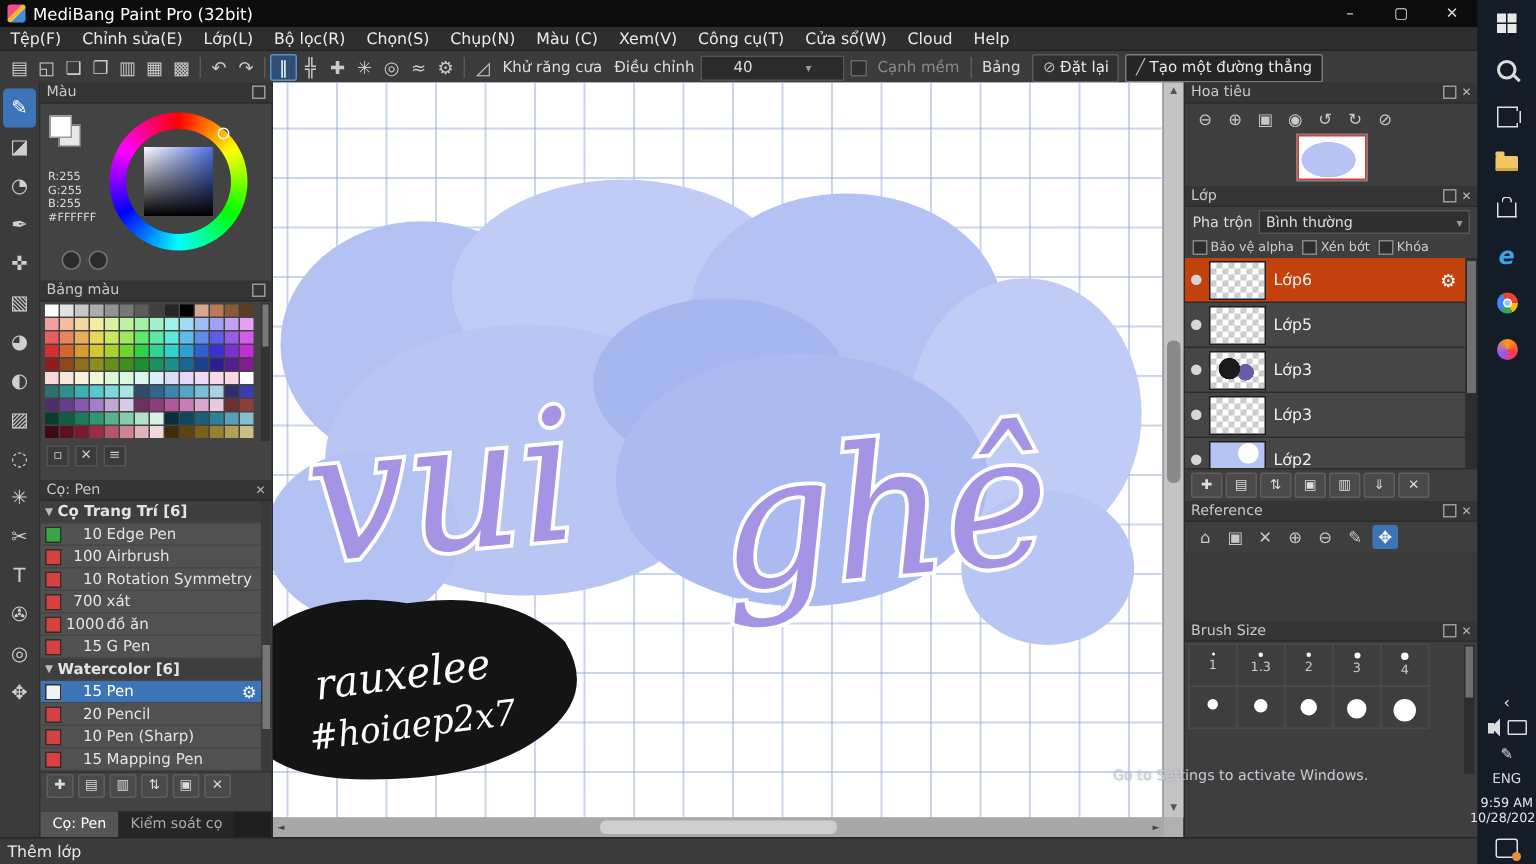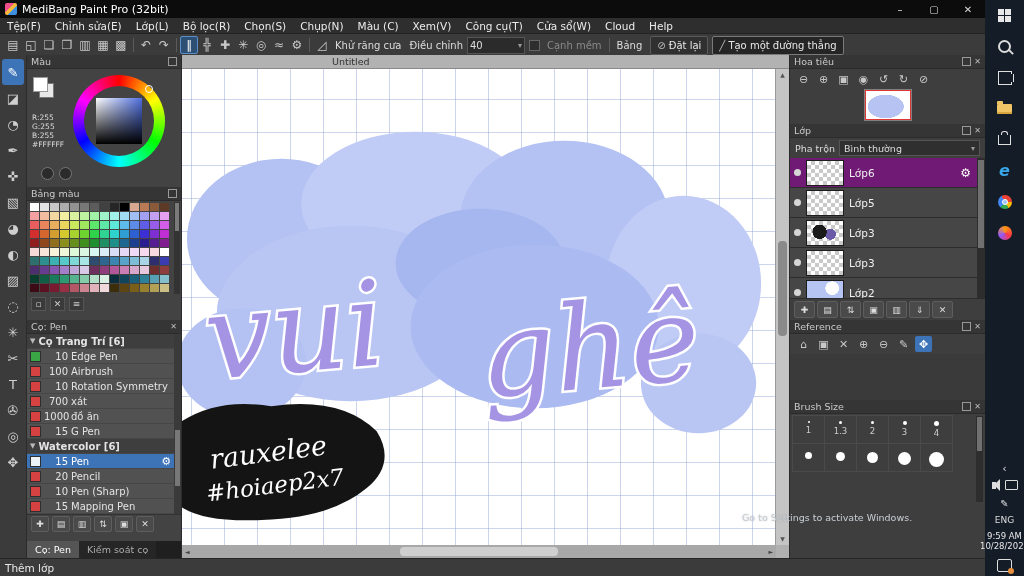--- a/index.html
+++ b/index.html
@@ -15,21 +15,21 @@
   .win-btn{width:34px;height:18px;display:flex;align-items:center;justify-content:center;color:#ddd;font-size:10px;}
   .menubar{height:15px;background:#2e2e2e;display:flex;align-items:center;font-size:10.5px;color:#ececec;border-bottom:1px solid #222;}
   .menu-item{padding:0 7px;white-space:nowrap;}
   .toolbar{height:22px;background:#3b3b3b;border-bottom:1px solid #262626;display:flex;align-items:center;padding:0 4px;font-size:10px;color:#ddd;white-space:nowrap;}
   .tb-icons{display:flex;align-items:center;}
   .tbi{width:18px;height:18px;display:flex;align-items:center;justify-content:center;color:#c9c9c9;font-size:12px;border-radius:2px;}
   .tbi.sel{background:#2e4f74;border:1px solid #5b8fc9;color:#fff;box-sizing:border-box;}
   .tb-sep{width:1px;height:14px;background:#5a5a5a;margin:0 3px;display:inline-block;}
   .tb-label{margin:16px 4px;}
   .tb-label.dim{color:#8a8a8a;}
-  .tb-dd{width:52px;height:15px;background:#2b2b2b;border:1px solid #555;display:flex;align-items:center;justify-content:space-between;padding:0 2px;color:#ddd;}
+  .tb-dd{width:52px;height:15px;background:#2b2b2b;border:1px solid #555;display:flex;align-items:center;justify-content:space-between;padding:0 21px;color:#ddd;}
   .dd-arr{color:#999;font-size:8px;}
   .tb-chk{display:flex;align-items:center;margin-left:4px;}
   .tb-chk .cb{width:9px;height:9px;border:1px solid #666;background:#2e2e2e;margin-right:3px;}
   .tb-btn{height:17px;background:#303030;border:1px solid #5a5a5a;border-radius:2px;display:flex;align-items:center;gap:3px;padding:0 6px;color:#e8e8e8;margin-left:4px;}
   .tb-btn.pressed{background:#252525;border-color:#7a7a7a;}
   .bicon{font-size:10px;color:#bbb;}
   
   .main{position:absolute;top:55px;left:0;right:0;bottom:18px;display:flex;}
   .toolcol{width:26px;background:#3b3b3b;border-right:1px solid #2b2b2b;display:flex;flex-direction:column;align-items:center;padding-top:4px;flex:none;}
   .tool{width:22px;height:26px;display:flex;align-items:center;justify-content:center;color:#cfcfcf;font-size:13px;border-radius:3px;flex:none;}
@@ -112,21 +112,21 @@
   .opac-row,.blend-row{display:flex;align-items:center;gap:4px;padding:2px 5px;flex:none;}
   .slider{position:relative;flex:1;height:9px;background:#222;border:1px solid #111;}
   .slider .fill{position:absolute;inset:0;width:100%;background:linear-gradient(#4b90d6,#2f6aa8);display:block;}
   .dd{flex:1;height:14px;background:#2f2f2f;border:1px solid #555;display:flex;align-items:center;justify-content:space-between;padding:0 4px;color:#ddd;}
   .chk-row{display:flex;align-items:center;gap:6px;padding:2px 5px;font-size:8.5px;color:#ccc;flex:none;}
   .chk{display:flex;align-items:center;gap:2px;}
   .cb{width:8px;height:8px;border:1px solid #888;background:#2e2e2e;display:inline-block;}
   .llwrap{position:relative;height:140px;flex:none;background:#383838;}
   .layer-list{height:140px;overflow:hidden;margin-right:8px;}
   .lrow{display:flex;align-items:center;height:30px;border-bottom:1px solid #2c2c2c;background:#464646;gap:5px;padding:0 4px;box-sizing:border-box;}
-  .lrow.sel{background:#701a75;}
+  .lrow.sel{background:#c2410c;}
   .leye{width:7px;height:7px;border-radius:50%;background:#d6d6d6;flex:none;}
   .lth{width:36px;height:24px;border:1px solid #1c1c1c;flex:none;position:relative;background-color:#fff;}
   .lth.checker,.lth.art{
     background-image:linear-gradient(45deg,#c9c9c9 25%,transparent 25%,transparent 75%,#c9c9c9 75%),
                      linear-gradient(45deg,#c9c9c9 25%,transparent 25%,transparent 75%,#c9c9c9 75%);
     background-size:8px 8px;background-position:0 0,4px 4px;}
   .lth.art::after{content:"";position:absolute;inset:0;
     background:radial-gradient(circle at 35% 45%,#1a1a1a 0 26%,transparent 27%),
                radial-gradient(circle at 65% 55%,#6a5aa8 0 20%,transparent 21%);}
   .lth.blue{background:#b6c4f3;}
@@ -567,23 +567,20 @@
             <span class="bt">✕</span>
           </div>
 
         <div class="ltabs" id="left-tabs">
             <span class="ltab active">Cọ: Pen</span>
             <span class="ltab inactive">Kiểm soát cọ</span>
           </div>
       </div>
 
       <div class="canvas-wrap">
-        <div class="canvas-tab">
-          <span>Untitled</span>
-        </div>
         <div class="canvas-mid">
           <div class="viewport">
             <svg viewBox="0 0 597 477" preserveAspectRatio="none">
               <g>
                 <ellipse cx="100" cy="170" rx="95" ry="80" fill="#b3c1f3"></ellipse>
                 <ellipse cx="235" cy="135" rx="115" ry="72" fill="#c0cbf6"></ellipse>
                 <ellipse cx="385" cy="150" rx="105" ry="78" fill="#b3c1f3"></ellipse>
                 <ellipse cx="505" cy="215" rx="78" ry="88" fill="#c0cbf6"></ellipse>
                 <ellipse cx="170" cy="245" rx="135" ry="88" fill="#b9c6f4"></ellipse>
                 <ellipse cx="300" cy="195" rx="85" ry="55" fill="#a6b7f0"></ellipse>
@@ -642,20 +639,25 @@
             <span class="ph-x">✕</span>
           </span>
         </div>
         <div class="blend-row">
           <span>Pha trộn</span>
           <span class="dd">
             <span>Bình thường</span>
             <span class="dd-arr">▾</span>
           </span>
         </div>
+        <div class="chk-row" id="layer-checks">
+            <span class="chk"><span class="cb"></span>Bảo vệ alpha</span>
+            <span class="chk"><span class="cb"></span>Xén bớt</span>
+            <span class="chk"><span class="cb"></span>Khóa</span>
+          </div>
         <div class="llwrap">
           <div id="layer-list" class="layer-list">
               <div class="lrow sel">
                 <span class="leye"></span>
                 <span class="lth checker"></span>
                 <span class="lname">Lớp6</span>
                 <span class="lgear">⚙</span>
               </div>
               <div class="lrow">
                 <span class="leye"></span>

